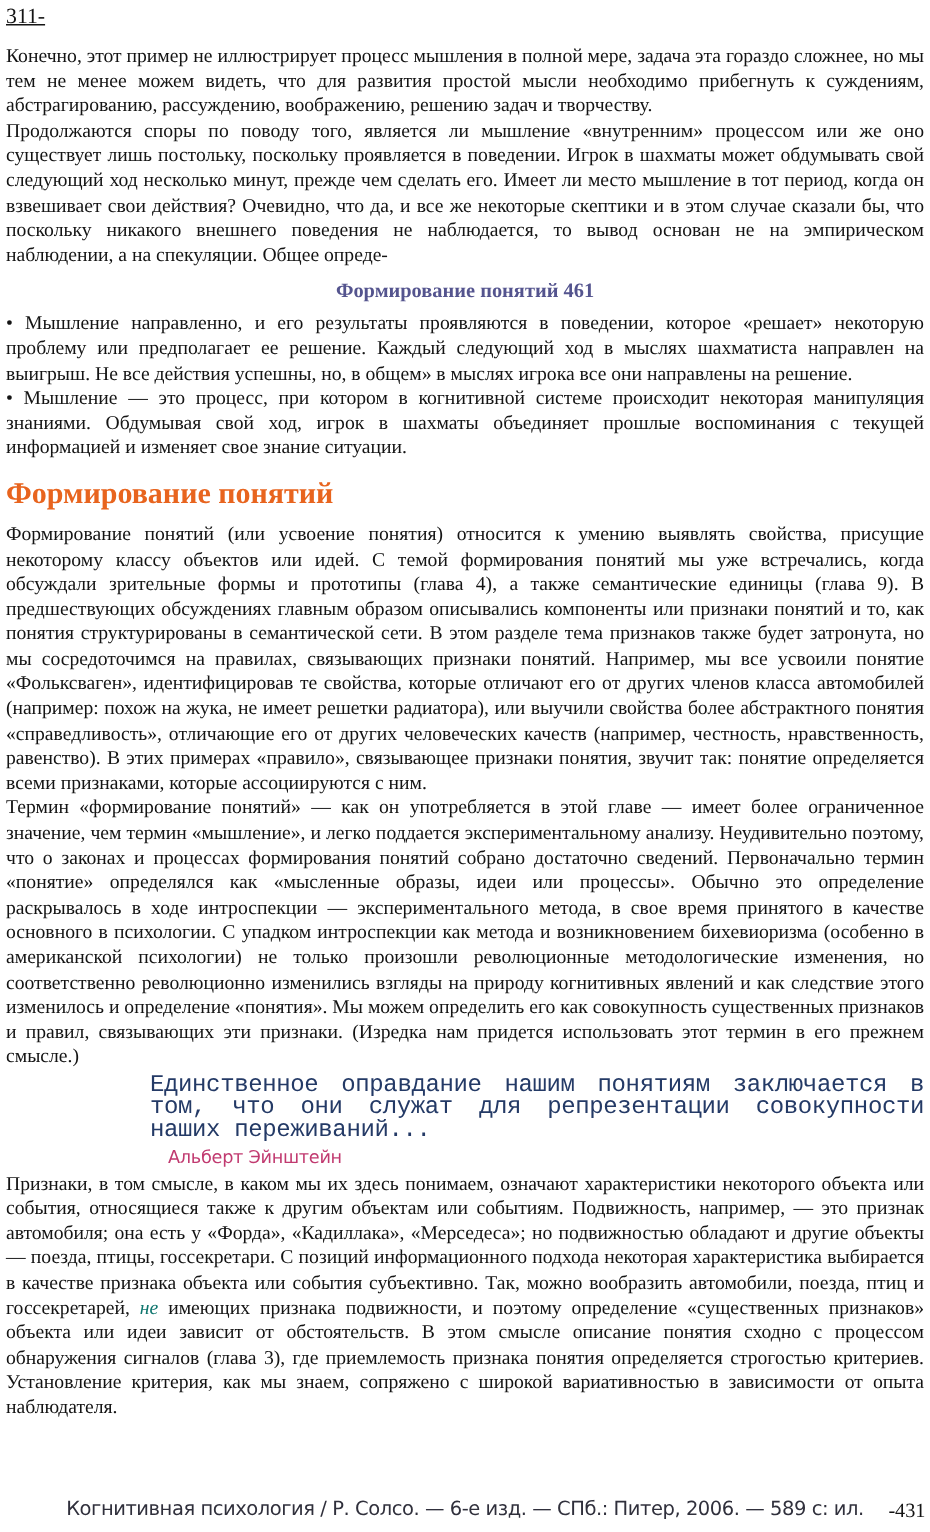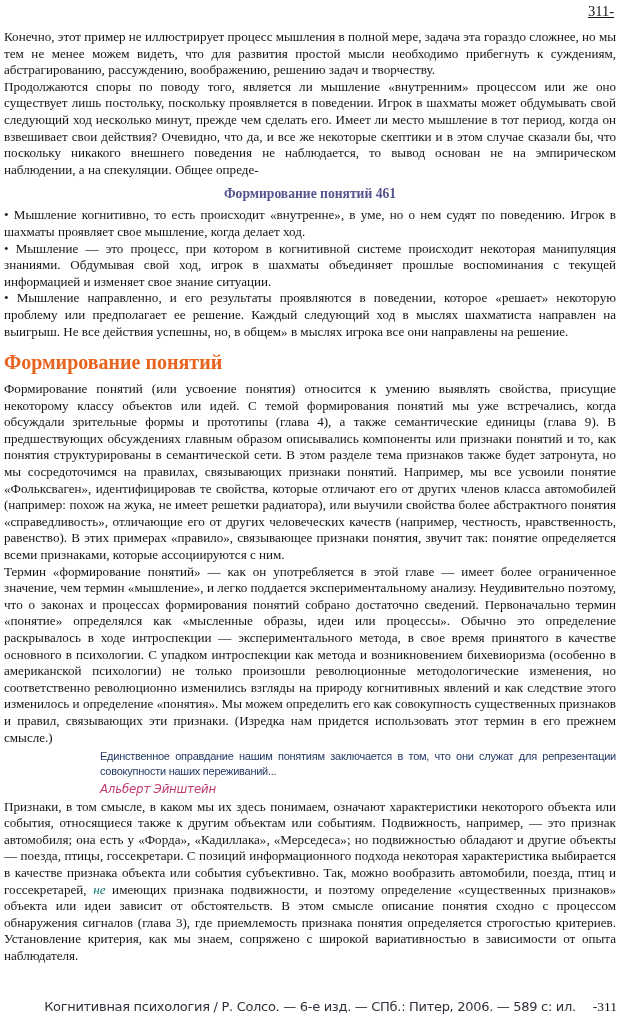--- a/index.html
+++ b/index.html
@@ -12,21 +12,20 @@
     font-family: "Liberation Serif", serif;
     color: #141414;
   }
   .page {
     position: relative;
     width: 612px; height: 1021px;
     padding: 2px 4px 0 4px;
     box-sizing: content-box;
   }
   .top-num {
-    text-align: right;
     font-size: 14.5px;
     line-height: 17px;
     margin: 1px 2px 9px 0;
     color: #141414;
     text-decoration: underline;
   }
   p.body {
     margin: 0;
     font-size: 13.1px;
     line-height: 16.6px;
@@ -47,31 +46,30 @@
     font-size: 20px;
     font-weight: bold;
     color: #e8641e;
     line-height: 23px;
   }
   .quote-block {
     margin: 3px 0 2px 96px;
   }
   .quote-text {
     margin: 0;
-    font-family: Liberation Sans, sans-serif;
-    font-size: 11px;
+    font-family: Liberation Mono, monospace;
+    font-size: 16px;
     line-height: 15.2px;
     letter-spacing: -0.25px;
     text-align: justify;
     color: #243a66;
   }
   .quote-author {
-    margin: 2px 0 0 0;
+    margin: 2px 0 0 12px;
     font-family: "DejaVu Sans", sans-serif;
-    font-style: italic;
     font-size: 11.8px;
     line-height: 15px;
     letter-spacing: -0.2px;
     color: #c13a70;
   }
   .em-accent {
     font-style: italic;
     color: #0f766e;
   }
   .footer {
@@ -103,38 +101,37 @@
 
   <div class="top-num">311-</div>
 
   <p class="body">Конечно, этот пример не иллюстрирует процесс мышления в полной мере, задача эта гораздо сложнее, но мы тем не менее можем видеть, что для развития простой мысли необходимо прибегнуть к суждениям, абстрагированию, рассуждению, воображению, решению задач и творчеству.</p>
 
   <p class="body">Продолжаются споры по поводу того, является ли мышление «внутренним» процессом или же оно существует лишь постольку, поскольку проявляется в поведении. Игрок в шахматы может обдумывать свой следующий ход несколько минут, прежде чем сделать его. Имеет ли место мышление в тот период, когда он взвешивает свои действия? Очевидно, что да, и все же некоторые скептики и в этом случае сказали бы, что поскольку никакого внешнего поведения не наблюдается, то вывод основан не на эмпирическом наблюдении, а на спекуляции. Общее опреде-</p>
 
   <h3 class="h-blue">Формирование понятий 461</h3>
 
 
-  <p class="body">• Мышление когнитивно, то есть происходит «внутренне», в уме, но о нем судят по поведению. Игрок в шахматы проявляет свое мышление, когда делает ход.</p>
+
+  <p class="body">• Мышление направленно, и его результаты проявляются в поведении, которое «решает» некоторую проблему или предполагает ее решение. Каждый следующий ход в мыслях шахматиста направлен на выигрыш. Не все действия успешны, но, в общем» в мыслях игрока все они направлены на решение.</p>
 
   <p class="body">• Мышление — это процесс, при котором в когнитивной системе происходит некоторая манипуляция знаниями. Обдумывая свой ход, игрок в шахматы объединяет прошлые воспоминания с текущей информацией и изменяет свое знание ситуации.</p>
-
-  <p class="body">• Мышление направленно, и его результаты проявляются в поведении, которое «решает» некоторую проблему или предполагает ее решение. Каждый следующий ход в мыслях шахматиста направлен на выигрыш. Не все действия успешны, но, в общем» в мыслях игрока все они направлены на решение.</p>
 
   <h2 class="h-orange">Формирование понятий</h2>
 
   <p class="body">Формирование понятий (или усвоение понятия) относится к умению выявлять свойства, присущие некоторому классу объектов или идей. С темой формирования понятий мы уже встречались, когда обсуждали зрительные формы и прототипы (глава 4), а также семантические единицы (глава 9). В предшествующих обсуждениях главным образом описывались компоненты или признаки понятий и то, как понятия структурированы в семантической сети. В этом разделе тема признаков также будет затронута, но мы сосредоточимся на правилах, связывающих признаки понятий. Например, мы все усвоили понятие «Фольксваген», идентифицировав те свойства, которые отличают его от других членов класса автомобилей (например: похож на жука, не имеет решетки радиатора), или выучили свойства более абстрактного понятия «справедливость», отличающие его от других человеческих качеств (например, честность, нравственность, равенство). В этих примерах «правило», связывающее признаки понятия, звучит так: понятие определяется всеми признаками, которые ассоциируются с ним.</p>
 
   <p class="body">Термин «формирование понятий» — как он употребляется в этой главе — имеет более ограниченное значение, чем термин «мышление», и легко поддается экспериментальному анализу. Неудивительно поэтому, что о законах и процессах формирования понятий собрано достаточно сведений. Первоначально термин «понятие» определялся как «мысленные образы, идеи или процессы». Обычно это определение раскрывалось в ходе интроспекции — экспериментального метода, в свое время принятого в качестве основного в психологии. С упадком интроспекции как метода и возникновением бихевиоризма (особенно в американской психологии) не только произошли революционные методологические изменения, но соответственно революционно изменились взгляды на природу когнитивных явлений и как следствие этого изменилось и определение «понятия». Мы можем определить его как совокупность существенных признаков и правил, связывающих эти признаки. (Изредка нам придется использовать этот термин в его прежнем смысле.)</p>
 
 
   <div class="quote-block">
     <p class="quote-text">Единственное оправдание нашим понятиям заключается в том, что они служат для репрезентации совокупности наших переживаний...</p>
     <p class="quote-author">Альберт Эйнштейн</p>
   </div>
 
   <p class="body"><span>Признаки, в том смысле, в каком мы их здесь понимаем, означают характеристики некоторого объекта или события, относящиеся также к другим объектам или событиям. Подвижность, например, — это признак автомобиля; она есть у «Форда», «Кадиллака», «Мерседеса»; но подвижностью обладают и другие объекты — поезда, птицы, госсекретари. С позиций информационного подхода некоторая характеристика выбирается в качестве признака объекта или события субъективно. Так, можно вообразить автомобили, поезда, птиц и госсекретарей, </span><span class="em-accent">не</span><span> имеющих признака подвижности, и поэтому определение «существенных признаков» объекта или идеи зависит от обстоятельств. В этом смысле описание понятия сходно с процессом обнаружения сигналов (глава 3), где приемлемость признака понятия определяется строгостью критериев. Установление критерия, как мы знаем, сопряжено с широкой вариативностью в зависимости от опыта наблюдателя.</span></p>
 
   <div class="footer">
     <span class="footer-cite">Когнитивная психология / Р. Солсо. — 6-е изд. — СПб.: Питер, 2006. — 589 с: ил.</span>
-    <span class="footer-num">-311</span>
+    <span class="footer-num">-431</span>
   </div>
 
 </div>
 
 </body></html>

